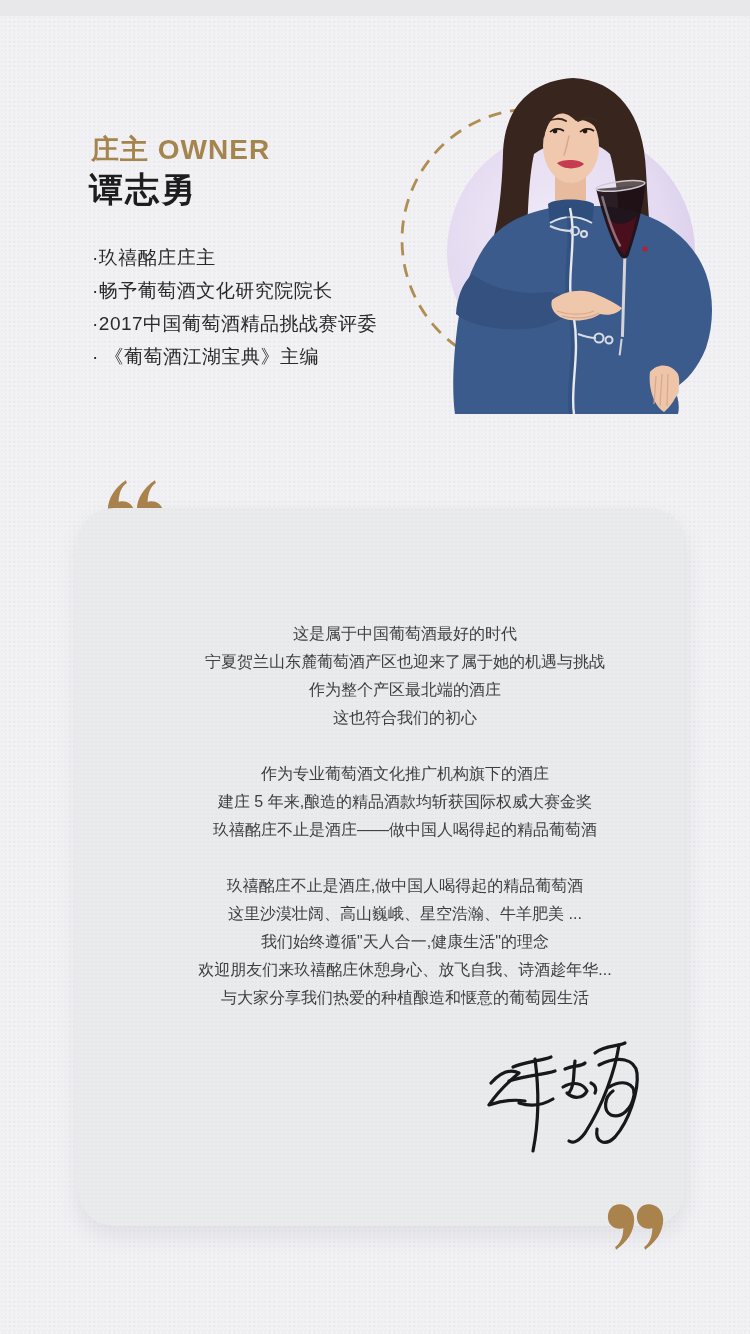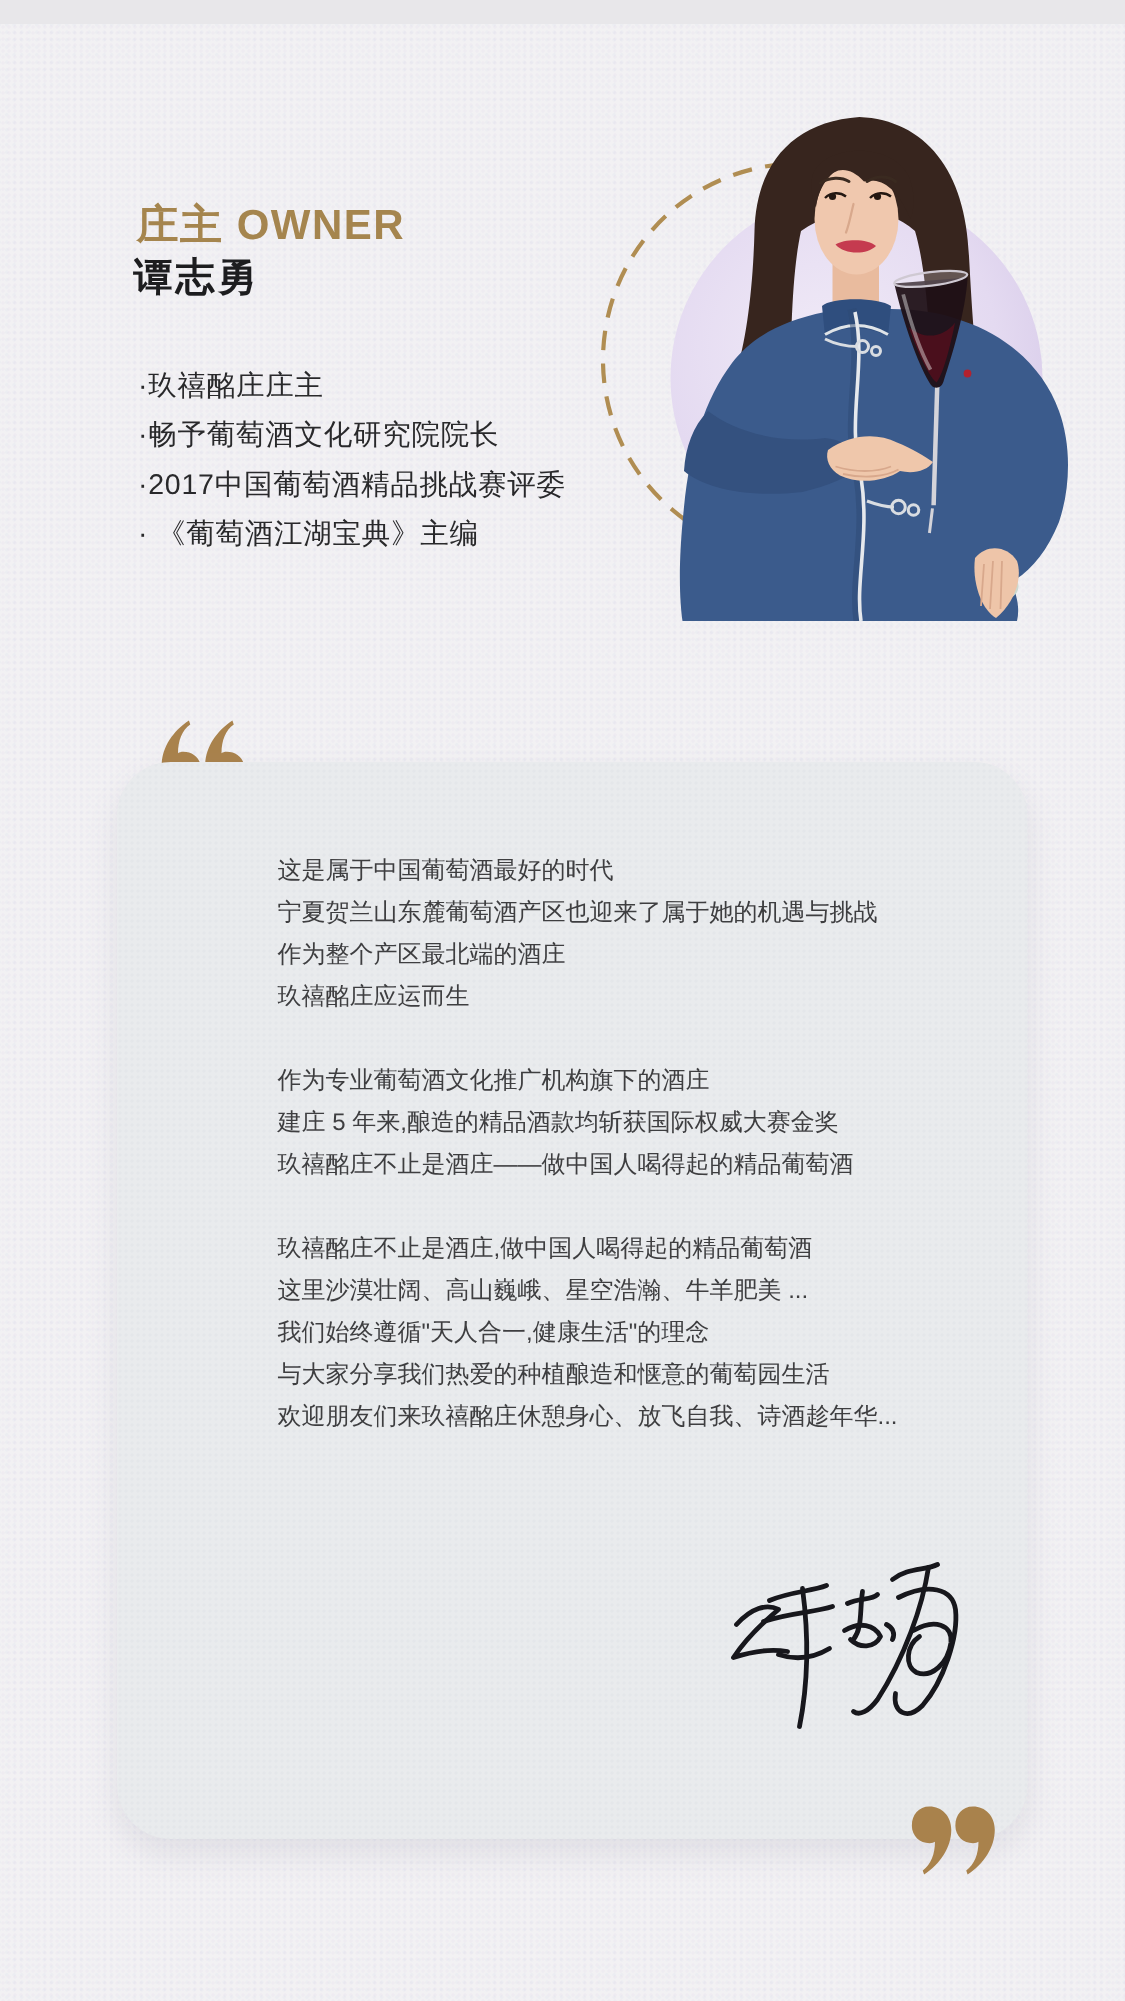--- a/index.html
+++ b/index.html
@@ -14,39 +14,39 @@
     overflow:hidden;
     font-family:"Liberation Sans","DejaVu Sans",sans-serif;
   }
   .abs{position:absolute;}
   .owner-title{
     left:91px;top:115px;
     font-size:28px;font-weight:bold;letter-spacing:1px;color:#a5854e;
   }
   .owner-name{
     left:89px;top:151px;
-    font-size:26px;font-weight:bold;letter-spacing:2px;color:#1d1d1f;
+    font-size:34px;font-weight:bold;letter-spacing:2px;color:#1d1d1f;
   }
   .credentials{left:92px;top:225px;}
   .cred-line{
     height:33px;line-height:33px;font-size:19px;color:#29292b;letter-spacing:0.5px;
     white-space:nowrap;
   }
   .portrait-wrap{left:400px;top:60px;width:335px;height:340px;}
   .quote-card{
     left:78px;top:492px;width:607px;height:718px;
     background-color:#e9ebed;
     background-image:radial-gradient(rgba(140,150,170,0.05) 1px, transparent 1.2px);
     background-size:4px 4px;
     border-radius:36px;
     box-shadow:0 10px 20px rgba(130,130,150,0.14);
   }
   .quote-open{left:106px;top:461px;width:58px;height:52px;}
   .quote-close{left:607px;top:1185px;width:58px;height:52px;transform:rotate(180deg);}
-  .card-text{left:185px;top:551px;width:440px;}
+  .card-text{left:185px;top:604px;width:440px;text-align:center;}
   .para{margin:0 0 28px 0;}
   .bodyline{
     height:28px;line-height:28px;font-size:16px;color:#3e3e40;
     letter-spacing:0px;white-space:nowrap;
   }
   .signature{left:483px;top:1023px;width:160px;height:118px;}
 </style>
 </head>
 <body>
 
@@ -159,33 +159,33 @@
     </svg>
   </div>
 
   <div class="abs quote-card"></div>
 
   <div class="abs card-text">
     <div class="para">
       <div class="bodyline">这是属于中国葡萄酒最好的时代</div>
       <div class="bodyline">宁夏贺兰山东麓葡萄酒产区也迎来了属于她的机遇与挑战</div>
       <div class="bodyline">作为整个产区最北端的酒庄</div>
-      <div class="bodyline">玖禧酩庄应运而生</div>
+      <div class="bodyline">这也符合我们的初心</div>
     </div>
     <div class="para">
       <div class="bodyline">作为专业葡萄酒文化推广机构旗下的酒庄</div>
       <div class="bodyline">建庄 5 年来,酿造的精品酒款均斩获国际权威大赛金奖</div>
       <div class="bodyline">玖禧酩庄不止是酒庄——做中国人喝得起的精品葡萄酒</div>
     </div>
     <div class="para">
       <div class="bodyline">玖禧酩庄不止是酒庄,做中国人喝得起的精品葡萄酒</div>
       <div class="bodyline">这里沙漠壮阔、高山巍峨、星空浩瀚、牛羊肥美 ...</div>
       <div class="bodyline">我们始终遵循"天人合一,健康生活"的理念</div>
+      <div class="bodyline">欢迎朋友们来玖禧酩庄休憩身心、放飞自我、诗酒趁年华...</div>
       <div class="bodyline">与大家分享我们热爱的种植酿造和惬意的葡萄园生活</div>
-      <div class="bodyline">欢迎朋友们来玖禧酩庄休憩身心、放飞自我、诗酒趁年华...</div>
     </div>
   </div>
 
   <div class="abs signature" aria-label="谭志勇">
     <svg width="160" height="118" viewBox="0 0 160 118">
       <g fill="none" stroke="#17171c" stroke-width="3.2" stroke-linecap="round" stroke-linejoin="round">
 
         <path d="M8,44 C18,33 28,30 36,34 C24,44 14,54 6,66 C18,62 30,60 42,62"></path>
         <path d="M30,28 C44,22 58,22 68,18"></path>
         <path d="M26,42 C44,36 60,36 72,32"></path>

